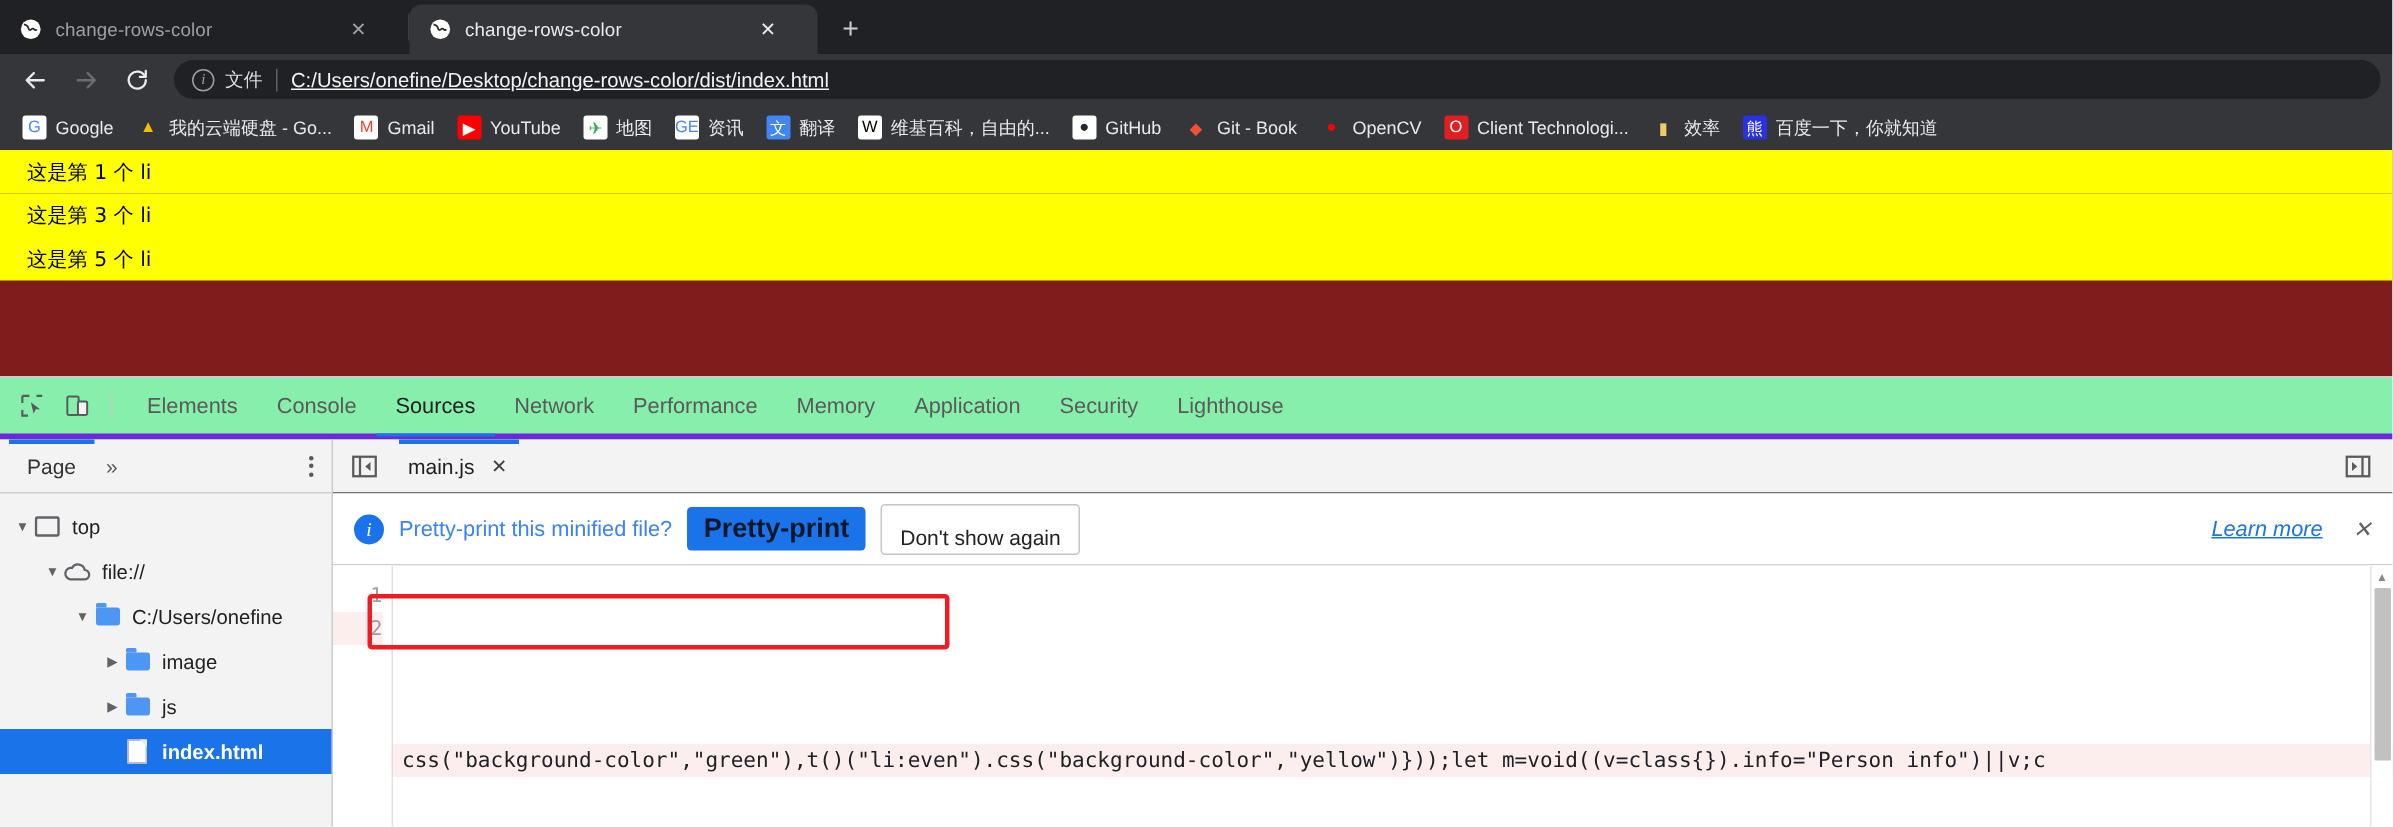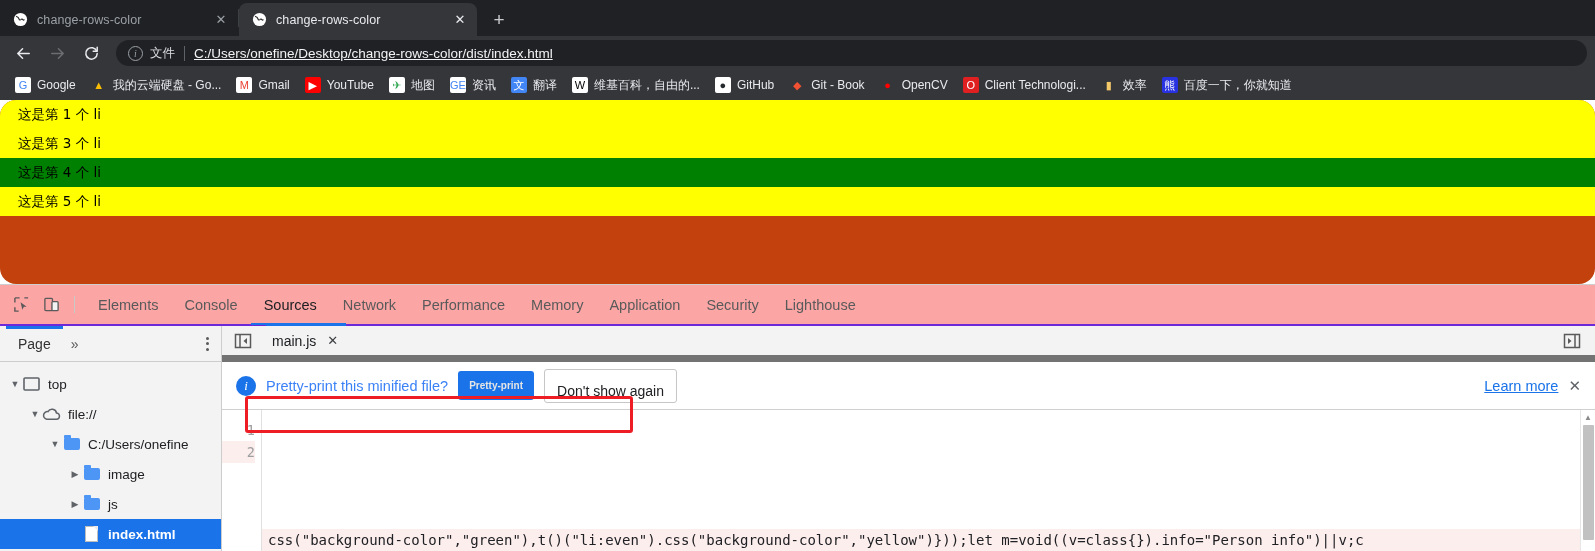--- a/index.html
+++ b/index.html
@@ -9,23 +9,23 @@
     font-family: "Liberation Sans", sans-serif;
     background: #fff;
   }
 
   
   .chrome-tabstrip {
     height: 36px; background: #202124;
     display: flex; align-items: flex-end; position: relative;
   }
   .tab {
-    height: 33px; width: 238px;
+    height: 33px; width: 272px;
     display: flex; align-items: center;
-    padding: 0 8px 0 12px;
+    padding: 0 24px 0 12px;
     border-radius: 8px 8px 0 0;
     position: relative;
     color: #9aa0a6;
     font-size: 12.5px;
   }
   .tab.active { background: #35363a; color: #e8eaed; }
   .tab-favicon {
     width: 16px; height: 16px; flex: 0 0 16px; margin-right: 9px;
     display: flex; align-items: center; justify-content: center;
   }
@@ -84,38 +84,38 @@
     padding: 0 7px; margin-right: 1px; border-radius: 4px;
     color: #e8eaed; font-size: 12px; white-space: nowrap;
   }
   .bm-ico {
     width: 16px; height: 16px; flex: 0 0 16px; margin-right: 6px;
     display: flex; align-items: center; justify-content: center;
     font-size: 11px; border-radius: 2px; overflow: hidden;
   }
 
   
-  .viewport { height: 184px; background: #c2410c; overflow: hidden; border-radius: 16px; }
+  .viewport { height: 151px; background: #7f1d1d; overflow: hidden; }
   .li-row {
     height: 29px; display: flex; align-items: center;
     padding-left: 18px; font-size: 13.5px; color: #000;
     font-family: "DejaVu Sans", "Liberation Sans", sans-serif;
   }
 
   
   .devtools {
     height: 301px; background: #f3f3f3;
     border-top: 1px solid #cdcdcd;
     display: flex; flex-direction: column;
     font-size: 12px; color: #5a5a5a;
   }
   .dt-tabbar {
     height: 41px; display: flex; align-items: center;
-    border-bottom: 2px solid #6d28d9; padding-left: 6px;
-    background: #fca5a5; flex: 0 0 41px;
+    border-bottom: 4px solid #6d28d9; padding-left: 6px;
+    background: #86efac; flex: 0 0 41px;
   }
   .dt-icon-btn {
     width: 30px; height: 28px; display: flex;
     align-items: center; justify-content: center; color: #5a5a5a;
   }
   .dt-vsep { width: 1px; height: 17px; background: #c9c9c9; margin: 0 10px 0 8px; }
   .dt-tab {
     height: 41px; padding: 0 13px; display: flex; align-items: center;
     font-size: 14.5px; color: #5a5a5a; position: relative;
     font-family: "Liberation Sans", sans-serif;
@@ -182,21 +182,21 @@
   }
   .filepage::after {
     content: ""; position: absolute; right: -1px; top: -1px;
     border-width: 0 5px 5px 0; border-style: solid;
     border-color: transparent #e8eaed transparent transparent;
   }
 
   .editor-pane { flex: 1 1 auto; display: flex; flex-direction: column; min-width: 0; }
   .file-tabbar {
     height: 36px; flex: 0 0 36px; display: flex; align-items: center;
-    border-bottom: 7px solid #737373; background: #f3f3f3; padding-left: 8px;
+    border-bottom: 1px solid #737373; background: #f3f3f3; padding-left: 8px;
   }
   .sidebar-toggle-btn {
     width: 26px; height: 26px; display: flex;
     align-items: center; justify-content: center; margin-right: 10px;
   }
   .file-tab {
     height: 36px; padding: 0 8px 0 6px; display: flex; align-items: center;
     font-size: 14px; color: #202124; position: relative; gap: 11px;
   }
   .file-tab.active::after {
@@ -212,31 +212,31 @@
     display: flex; align-items: center; padding: 0 14px; gap: 10px;
   }
   .info-circle {
     width: 20px; height: 20px; border-radius: 50%; background: #1a73e8;
     color: #fff; font-size: 13px; display: flex; align-items: center;
     justify-content: center; font-family: "Liberation Serif", serif;
     font-style: italic; flex: 0 0 20px;
   }
   .info-text { font-size: 14.5px; color: #3b82f6; }
   .btn-primary {
-    background: #1a73e8; color: #e5e5e5; border: none; border-radius: 3px;
-    height: 29px; padding: 0 11px; font-size: 10px; font-weight: bold;
+    background: #1a73e8; color: #0f172a; border: none; border-radius: 3px;
+    height: 29px; padding: 0 11px; font-size: 18px; font-weight: bold;
     font-family: "Liberation Sans", sans-serif;
   }
   .btn-secondary {
     background: #fff; color: #202124; border: 1px solid #c6c6c6;
     border-radius: 3px; height: 34px; padding: 13px 12px; font-size: 14px;
     font-family: "Liberation Sans", sans-serif;
     text-align: right;
   }
-  .info-right { margin-left: auto; display: flex; align-items: center; gap: 10px; }
+  .info-right { margin-left: auto; display: flex; align-items: center; gap: 20px; font-style: italic; }
   .learn-more { color: #1a73e8; font-size: 14.5px; text-decoration: underline; }
   .info-close { font-size: 15px; color: #5f6368; }
 
   .code-area {
     flex: 1 1 auto; background: #fff; position: relative;
     display: flex; overflow: hidden; min-height: 0;
   }
   .gutter {
     width: 40px; flex: 0 0 40px; text-align: right;
     padding: 9px 6px 0 0; color: #9e9e9e;
@@ -379,23 +379,20 @@
       <span>百度一下，你就知道</span>
     </div>
   </div>
 
 <div class="viewport" id="page-viewport">
     <div class="li-row" style="background: rgb(255, 255, 0);">
       <span>这是第 1 个 li</span>
     </div>
     <div class="li-row" style="background: rgb(255, 255, 0);">
       <span>这是第 3 个 li</span>
-    </div>
-    <div class="li-row" style="background: rgb(0, 128, 0);">
-      <span>这是第 4 个 li</span>
     </div>
     <div class="li-row" style="background: rgb(255, 255, 0);">
       <span>这是第 5 个 li</span>
     </div>
   </div>
 
 <div class="devtools">
 
   <div class="dt-tabbar">
     <div class="dt-icon-btn">

